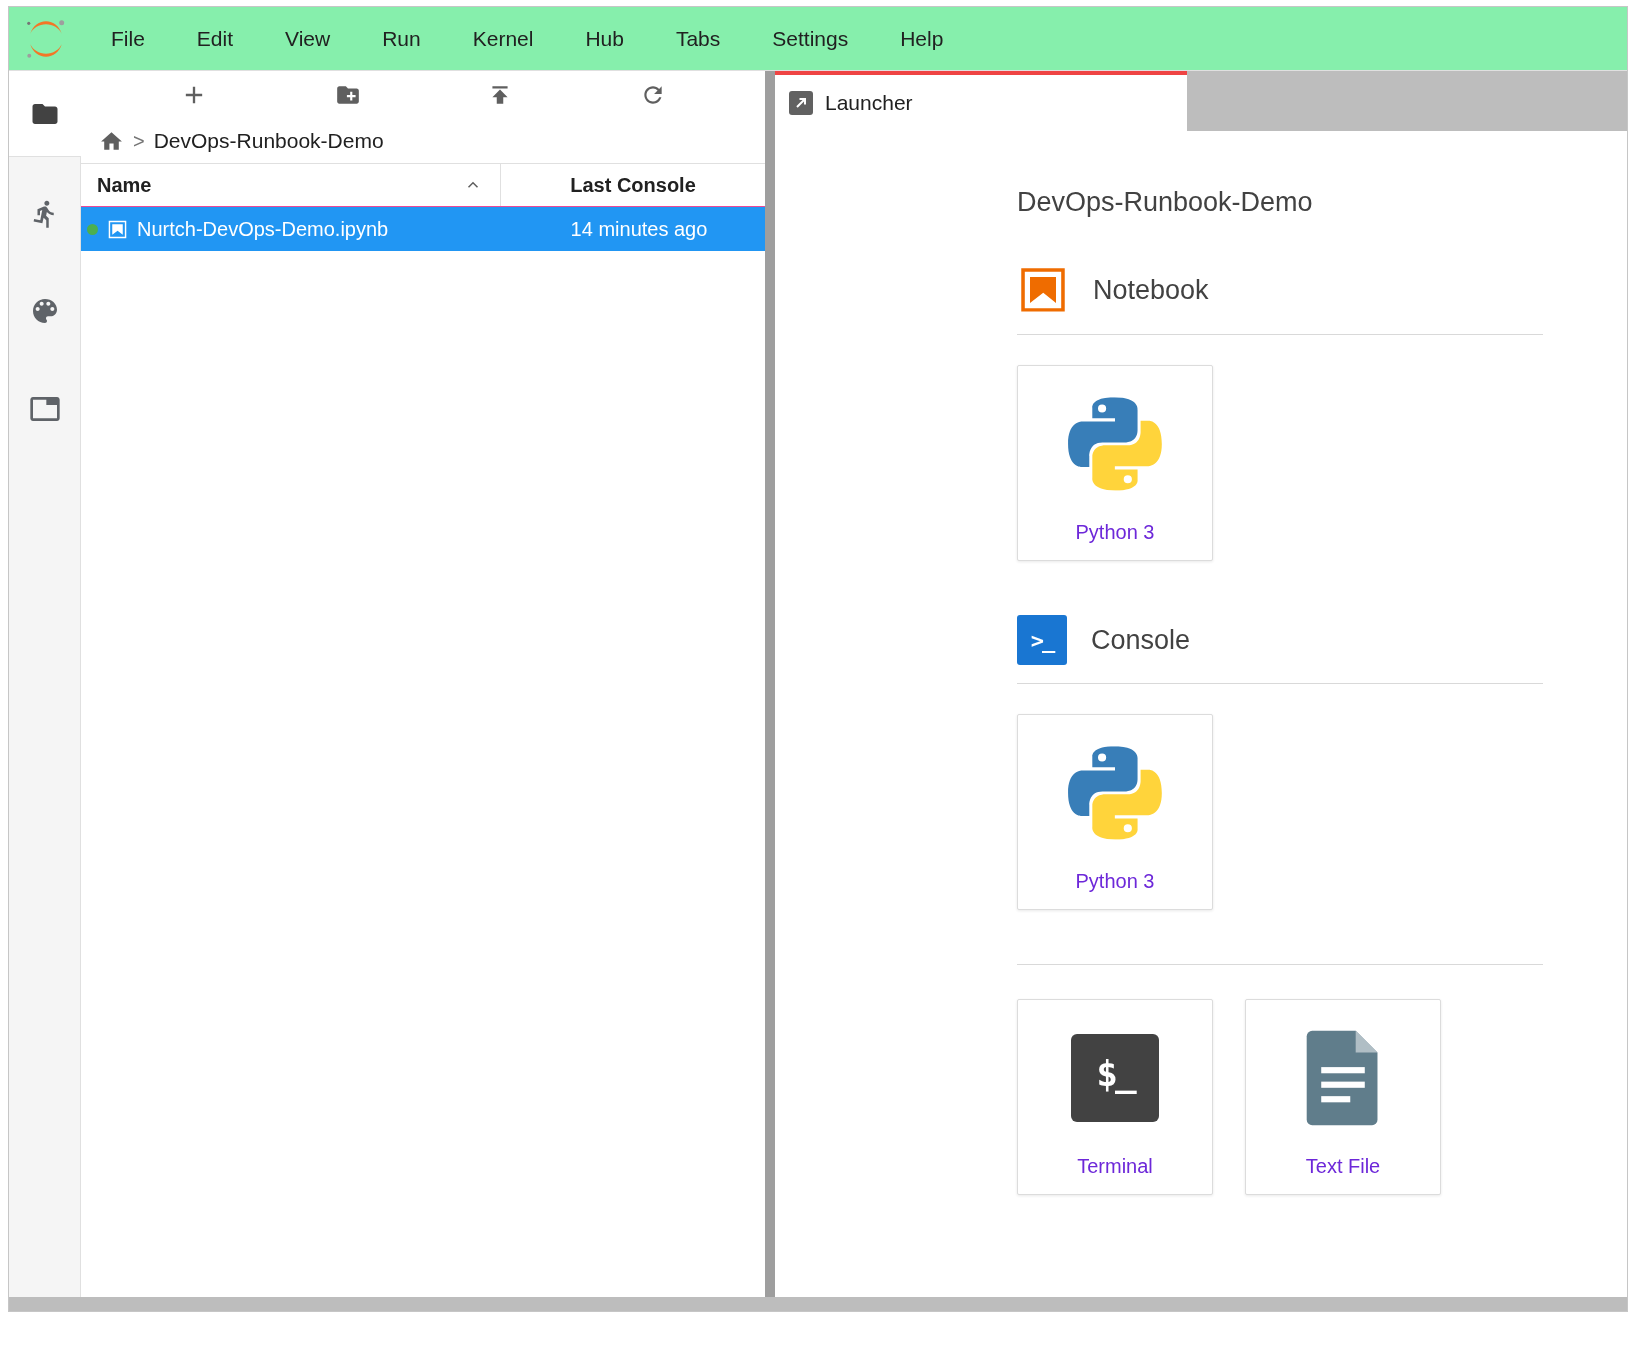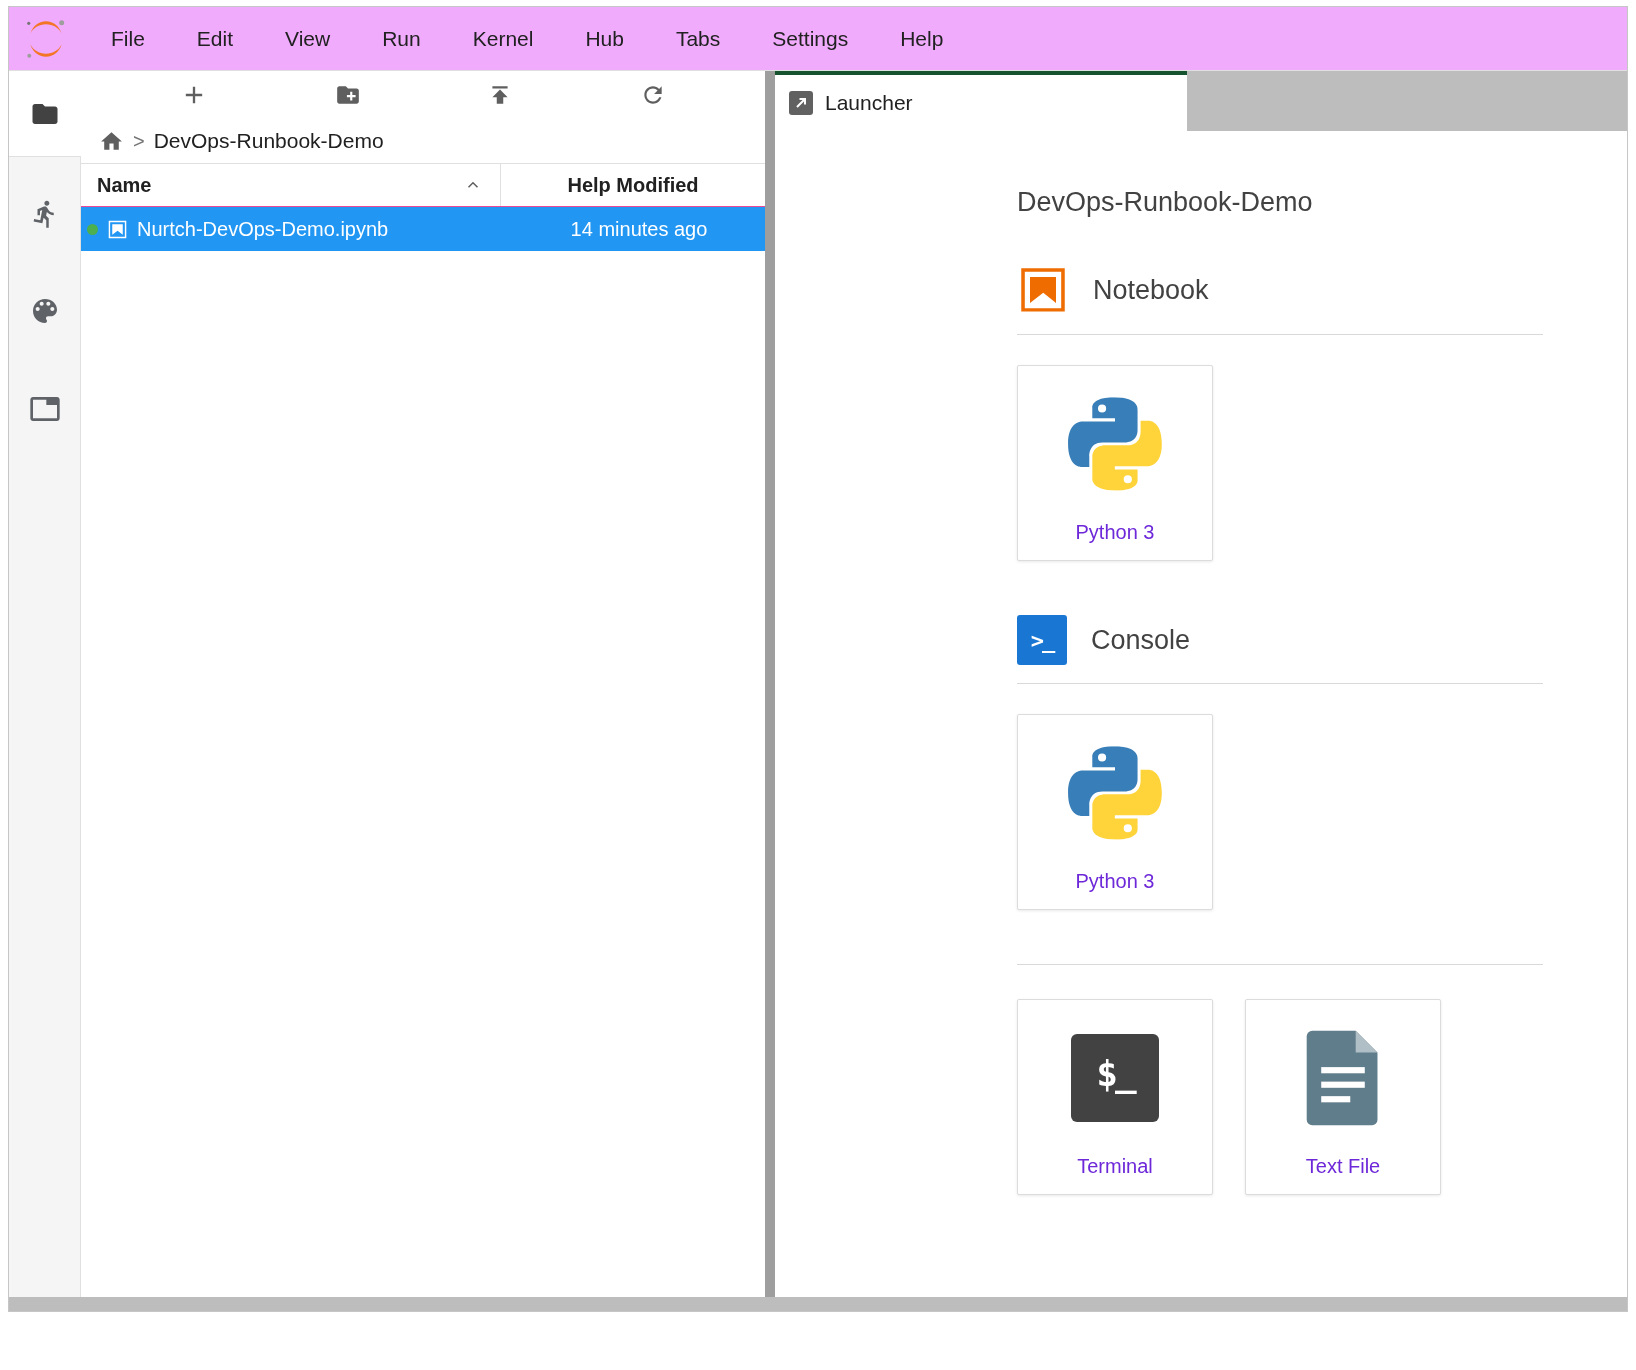--- a/index.html
+++ b/index.html
@@ -3,21 +3,21 @@
 <meta charset="utf-8">
 <style>
   * { box-sizing: border-box; }
   html,body { margin:0; padding:0; background:#fff; }
   body { width:1636px; height:1370px; font-family:"Liberation Sans", sans-serif; }
 
   .app { width:1620px; height:1306px; margin:6px auto 0; border:1px solid #c6c6c6;
          display:flex; flex-direction:column; background:#fff; overflow:hidden; }
 
   
-  .menubar { height:64px; flex:0 0 64px; display:flex; align-items:center; background:#f0abfc;
+  .menubar { height:64px; flex:0 0 64px; display:flex; align-items:center; background:#86efac;
              border-bottom:1px solid #e0e0e0; }
   .logo { width:46px; height:46px; margin:0 16px 0 14px; }
   .menu-item { padding:0 26px; font-size:21px; color:#212121; height:100%;
                display:flex; align-items:center; cursor:default; }
 
   
   .body-row { flex:1 1 auto; display:flex; min-height:0; }
 
   
   .left-strip { width:72px; flex:0 0 72px; background:#f5f5f5; border-right:1px solid #e0e0e0;
@@ -54,21 +54,21 @@
   .row-mod { flex:1; text-align:center; }
   .run-dot { width:11px; height:11px; border-radius:50%; background:#4CAF50; flex:0 0 11px; }
   .nb-icon-white { color:#fff; display:inline-flex; }
 
   
   .splitter { width:10px; flex:0 0 10px; background:#9e9e9e; cursor:col-resize; }
 
   
   .workspace { flex:1; display:flex; flex-direction:column; background:#fff; min-width:0; }
   .tabbar { height:60px; flex:0 0 60px; background:#bdbdbd; display:flex; }
-  .tab { width:412px; background:#fff; border-top:4px solid #14532d; display:flex; align-items:center;
+  .tab { width:412px; background:#fff; border-top:4px solid #ef4444; display:flex; align-items:center;
          gap:12px; padding-left:14px; font-size:21px; color:#212121; cursor:pointer; }
   .tab-icon { width:24px; height:24px; display:inline-flex; }
 
   .launcher { flex:1; overflow:hidden; padding:56px 84px 0 242px; }
   .launcher-title { font-size:27px; color:#424242; margin:0 0 46px 0; font-weight:400; }
 
   .section-header { display:flex; align-items:center; gap:24px; }
   .section-label { font-size:27px; color:#424242; }
   .section-rule { border:none; border-top:1px solid #d9d9d9; margin:18px 0 0 0; }
 
@@ -239,21 +239,21 @@
       <div class="fb-header">
         <div class="col-name">
           <span>Name</span>
           <span class="sort-caret">
             <svg width="18" height="18">
                 <use href="#sym-caret-up"></use>
               </svg>
           </span>
         </div>
         <div class="col-mod">
-          <span>Help Modified</span>
+          <span>Last Console</span>
         </div>
       </div>
 
       <div class="fb-row">
         <div class="row-name">
           <span class="run-dot"></span>
           <span class="icn nb-icon-white">
             <svg width="21" height="21">
                 <use href="#sym-notebook"></use>
               </svg>

